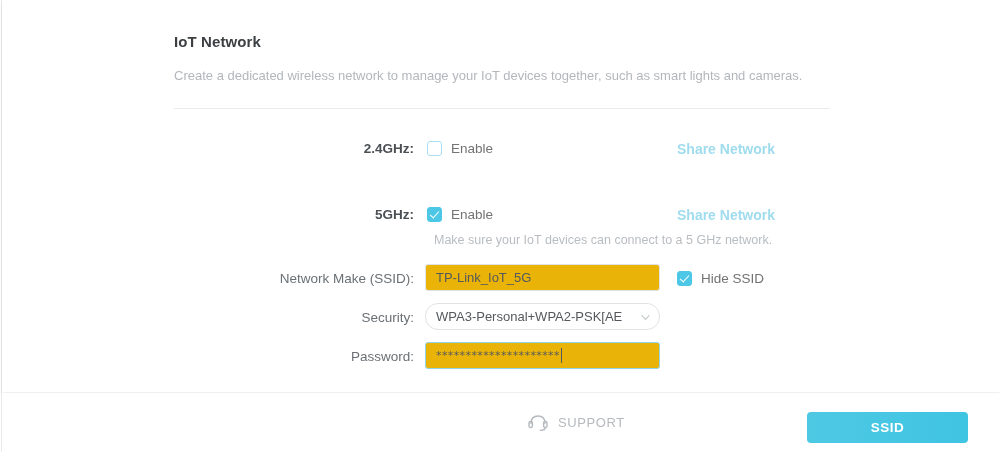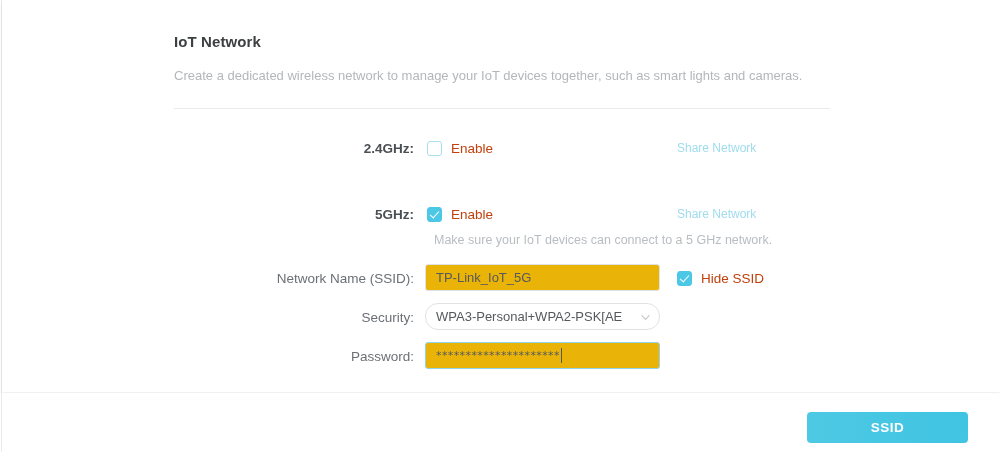--- a/index.html
+++ b/index.html
@@ -98,29 +98,30 @@
     position: absolute;
     left: 4px; top: 1px;
     width: 4px; height: 8px;
     border: solid #ffffff;
     border-width: 0 1.8px 1.8px 0;
     transform: rotate(42deg);
   }
   .cbx-text {
     position: absolute;
     font-size: 13.5px;
-    color: #c2410c;
+    color: #737373;
     white-space: nowrap;
   }
   .share-link {
     position: absolute;
-    font-size: 12px;
+    font-size: 14px;
     color: #9fdcee;
     cursor: pointer;
     white-space: nowrap;
+    font-weight: bold;
   }
   .hint {
     position: absolute;
     font-size: 12.5px;
     color: #b9bdc1;
     white-space: nowrap;
   }
 
   
   .input-box {
@@ -266,21 +267,21 @@
 
     <div class="row">
       <div class="field-label bold" style="top:207px;">5GHz:</div>
       <div class="cbx checked" style="left:425px; top:207px;"></div>
       <div class="cbx-text" style="left:449px; top:207px;">Enable</div>
       <div class="share-link" style="left:675px; top:207px;">Share Network</div>
       <div class="hint" style="left:432px; top:233px;">Make sure your IoT devices can connect to a 5 GHz network.</div>
     </div>
 
     <div class="row">
-      <div class="field-label" style="top:271px;">Network Name (SSID):</div>
+      <div class="field-label" style="top:271px;">Network Make (SSID):</div>
       <div class="input-box" style="left:423px; top:264px; width:235px;">TP-Link_IoT_5G</div>
       <div class="cbx checked" style="left:675px; top:271px;"></div>
       <div class="cbx-text" style="left:699px; top:271px;">Hide SSID</div>
     </div>
 
     <div class="row">
       <div class="field-label" style="top:310px;">Security:</div>
       <div class="select-box" style="left:423px; top:303px; width:235px;">
         <span>WPA3-Personal+WPA2-PSK[AE</span>
         <svg class="select-chevron" viewBox="0 0 10 10">
@@ -293,20 +294,29 @@
       <div class="field-label" style="top:349px;">Password:</div>
       <div class="input-box focused" style="left:423px; top:342px; width:235px;">
         <span class="pwd-mask">*********************</span><span class="caret"></span>
       </div>
     </div>
 
   </div>
 
   <div id="footer">
 
+    <div class="foot-item" style="left:525px; top:19px;">
+      <svg width="22" height="20" viewBox="0 0 22 20">
+        <path d="M4 11.5 C4 6.5 7 4 11 4 C15 4 18 6.5 18 11.5" fill="none" stroke="#b6babe" stroke-width="1.4" stroke-linecap="round"></path>
+        <rect x="2" y="9.5" width="3.4" height="6" rx="1.4" fill="none" stroke="#b6babe" stroke-width="1.4"></rect>
+        <rect x="16.6" y="9.5" width="3.4" height="6" rx="1.4" fill="none" stroke="#b6babe" stroke-width="1.4"></rect>
+        <path d="M18.3 15.5 C18.3 17.6 15.6 18.3 13.4 18.3" fill="none" stroke="#b6babe" stroke-width="1.4" stroke-linecap="round"></path>
+      </svg>
+      <span class="foot-label">SUPPORT</span>
+    </div>
 
 
   </div>
 
   <div class="save-btn">
     <div class="save-label">SSID</div>
   </div>
 
 
 </div>

